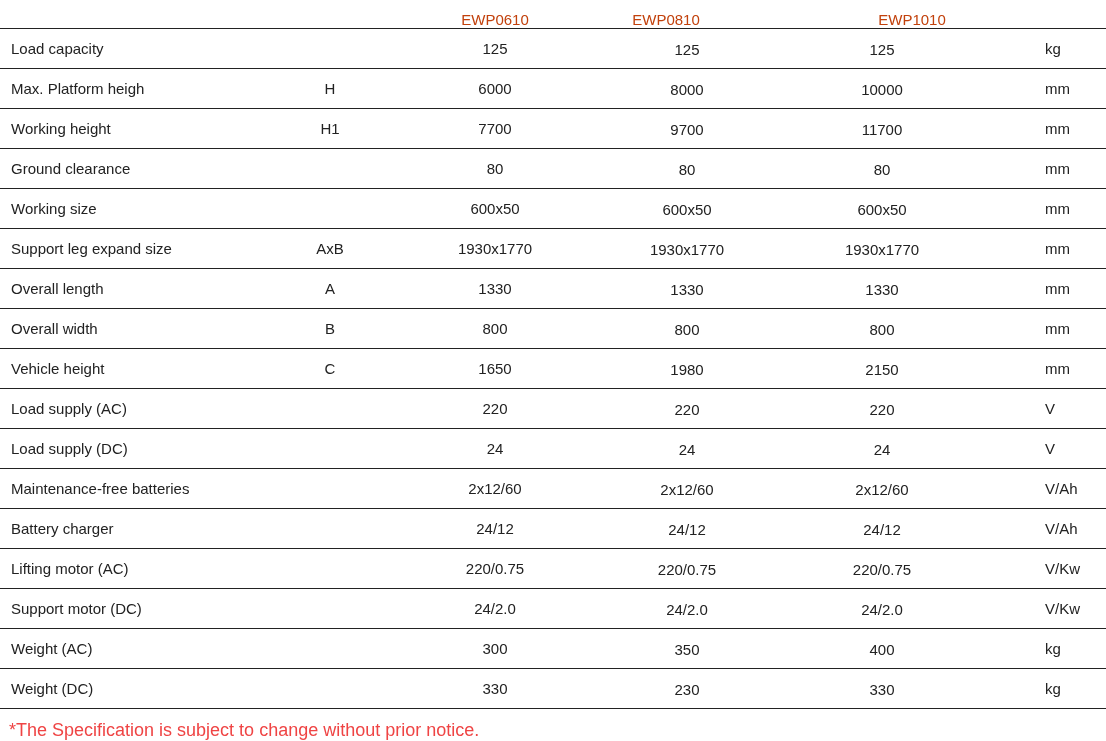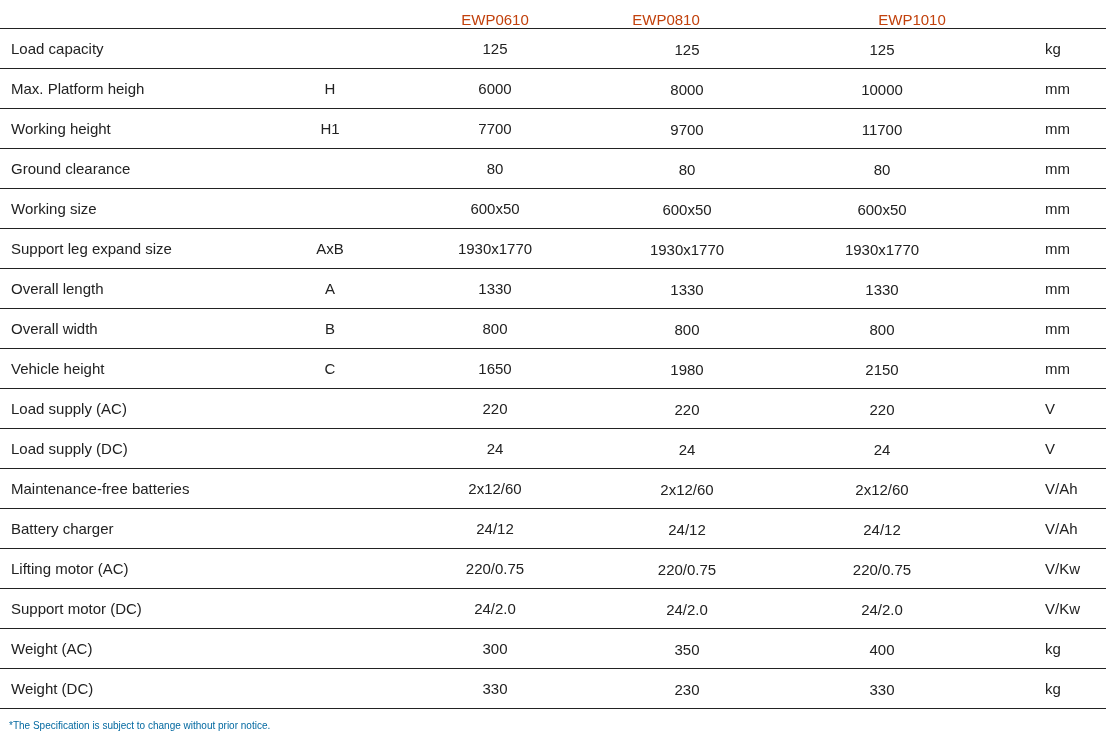--- a/index.html
+++ b/index.html
@@ -7,21 +7,21 @@
   .header { position: relative; height: 28px; border-bottom: 1.5px solid #222; }
   .model { position: absolute; top: -1px; font-size: 15px; color: #c2410c; transform: translateX(-50%); white-space: nowrap; margin-top: 12px; }
   .row { position: relative; height: 40px; border-bottom: 1.5px solid #222; box-sizing: border-box; font-size: 15px; }
   .cell { position: absolute; top: 11px; white-space: nowrap; }
   .label { left: 11px; }
   .sym { left: 330px; transform: translateX(-50%); }
   .v0 { left: 495px; transform: translateX(-50%); }
   .v1 { left: 687px; transform: translateX(-50%); top: 12px; }
   .v2 { left: 882px; transform: translateX(-50%); top: 12px; }
   .unit { left: 1045px; text-align: right; }
-  .note { position: absolute; left: 9px; top: 720px; font-size: 10px; color: #0369a1; }
+  .note { position: absolute; left: 9px; top: 720px; font-size: 18px; color: #ef4444; }
 </style>
 </head>
 <body>
 
 <div id="spec-table">
   <div class="header">
     <span class="model" style="left:495px">EWP0610</span>
     <span class="model" style="left:666px">EWP0810</span>
     <span class="model" style="left:912px">EWP1010</span>
   </div>

